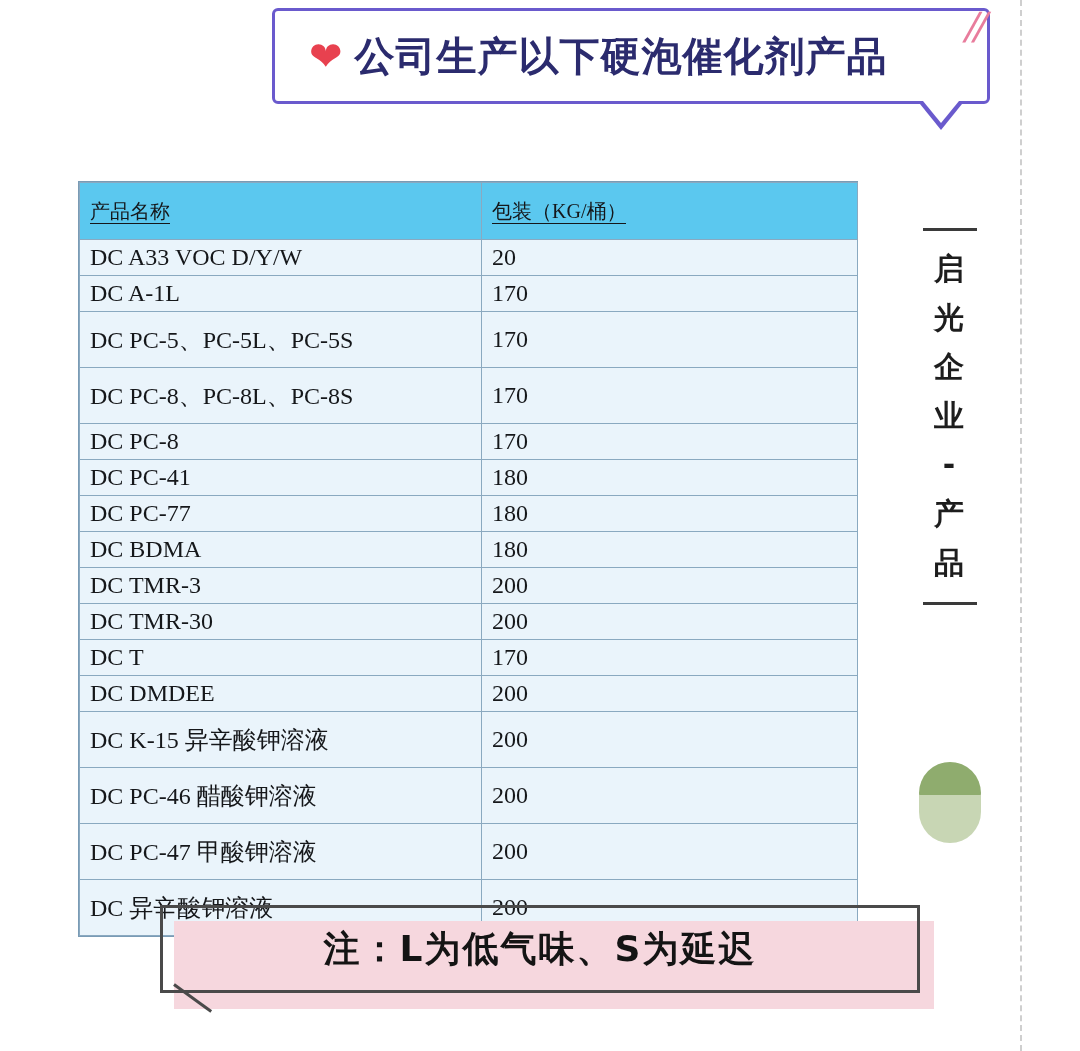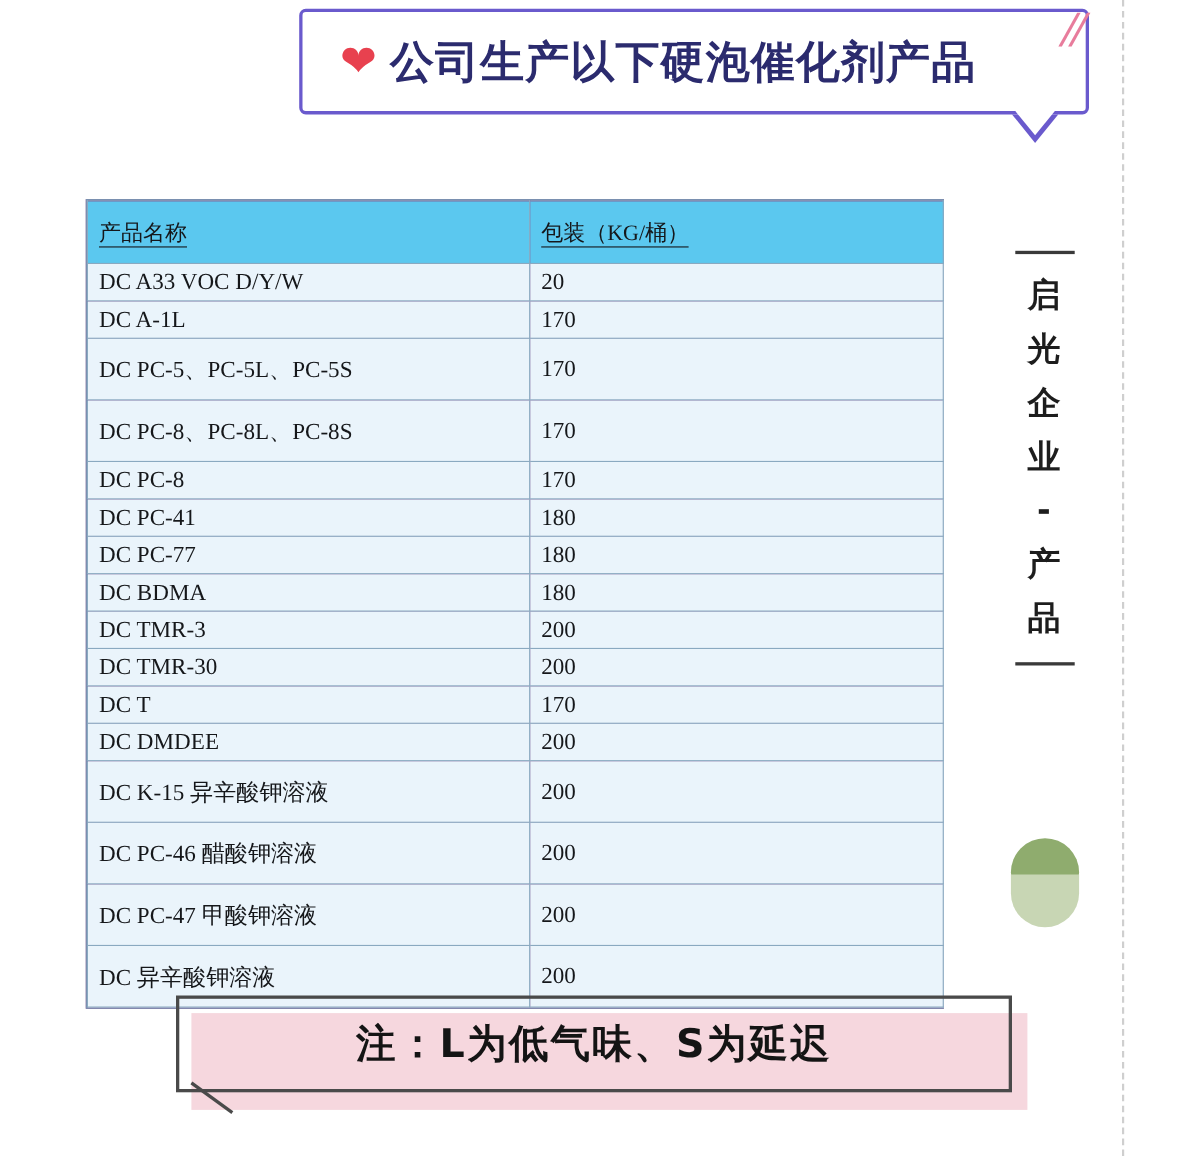--- a/index.html
+++ b/index.html
@@ -106,33 +106,33 @@
   }
 
   
   .table-box {
     position: absolute;
     left: 78px;
     top: 181px;
     width: 780px;
     border: 1px solid #7a9bb5;
     box-sizing: border-box;
-    background: #701a75;
+    background: #14532d;
   }
   table {
     border-collapse: collapse;
     width: 100%;
     table-layout: fixed;
   }
   col.c1 { width: 402px; }
   col.c2 { width: 376px; }
   th, td {
     border: 1px solid #8aa9c0;
     font-family: "Liberation Serif", serif;
-    font-size: 21px;
+    font-size: 24px;
     color: #15171a;
     text-align: left;
     padding: 4px 10px;
     vertical-align: middle;
   }
   thead th {
     background: #5bc8ef;
     height: 48px;
     font-weight: normal;
     font-size: 20px;

